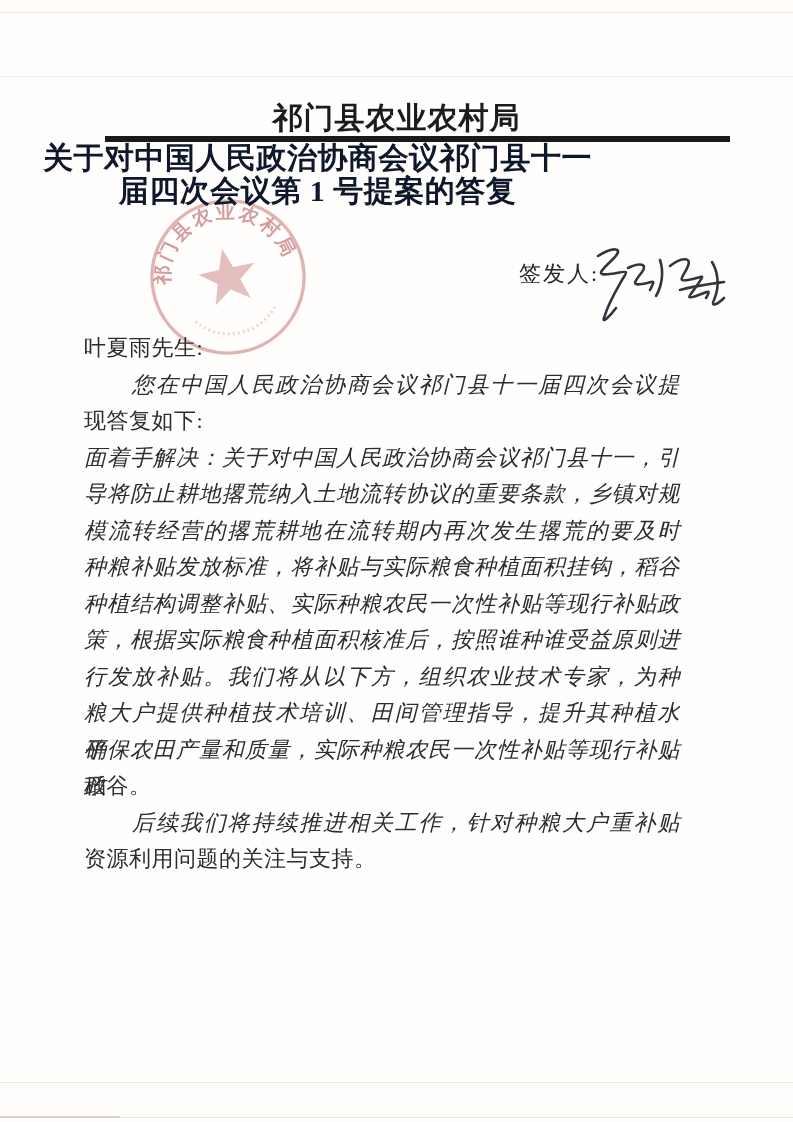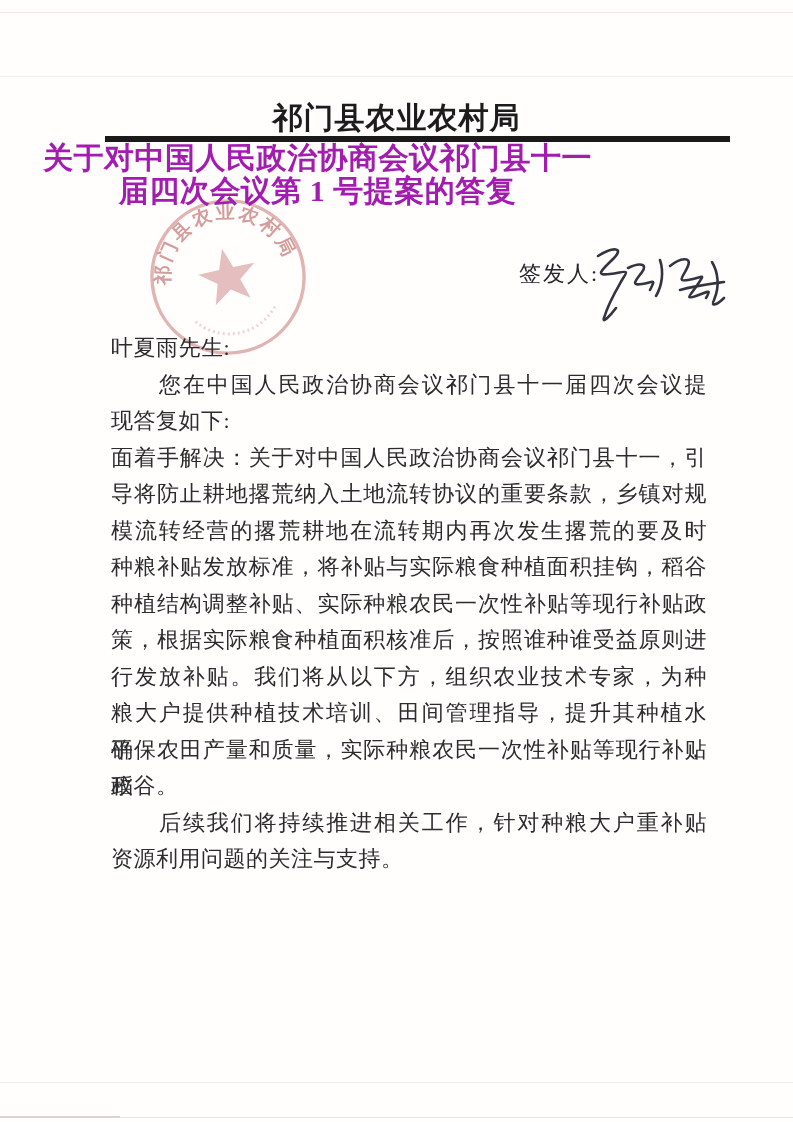--- a/index.html
+++ b/index.html
@@ -24,41 +24,42 @@
     text-align:center;font-size:30px;font-weight:700;
     color:#1c1c1c;letter-spacing:1px;
   }
   .rule{
     position:absolute;top:136px;left:105px;width:625px;height:6px;
     background:#1a1a1a;
   }
   .doc-title{
     position:absolute;top:141px;left:0;width:635px;
     text-align:center;font-size:30px;font-weight:700;
-    color:#a21caf;line-height:33px;letter-spacing:0.5px;
+    color:#0f172a;line-height:33px;letter-spacing:0.5px;
   }
   .issuer{
     position:absolute;top:259px;left:519px;
     font-size:22px;color:#26262c;letter-spacing:2px;
   }
   .signature{position:absolute;top:238px;left:584px;width:152px;height:84px;}
   .seal{position:absolute;top:196px;left:147px;width:162px;height:162px;transform:rotate(-12deg);opacity:0.8;}
 
   .body-block{
-    position:absolute;top:330px;left:111px;width:596px;
+    position:absolute;top:330px;left:84px;width:596px;
   }
   .bline{
     height:36.5px;line-height:36.5px;font-size:22px;
     color:#2c2c2e;white-space:nowrap;letter-spacing:0.5px;
   }
   .bline.just{
     white-space:normal;
     text-align:justify;
     -moz-text-align-last:justify;
     text-align-last:justify;
+    font-style:italic;
   }
   .bline.ind{padding-left:48px;}
 </style>
 </head>
 <body>
 
 <div id="page">
 
   <div class="scanline sl1"></div>
   <div class="scanline sl2"></div>

